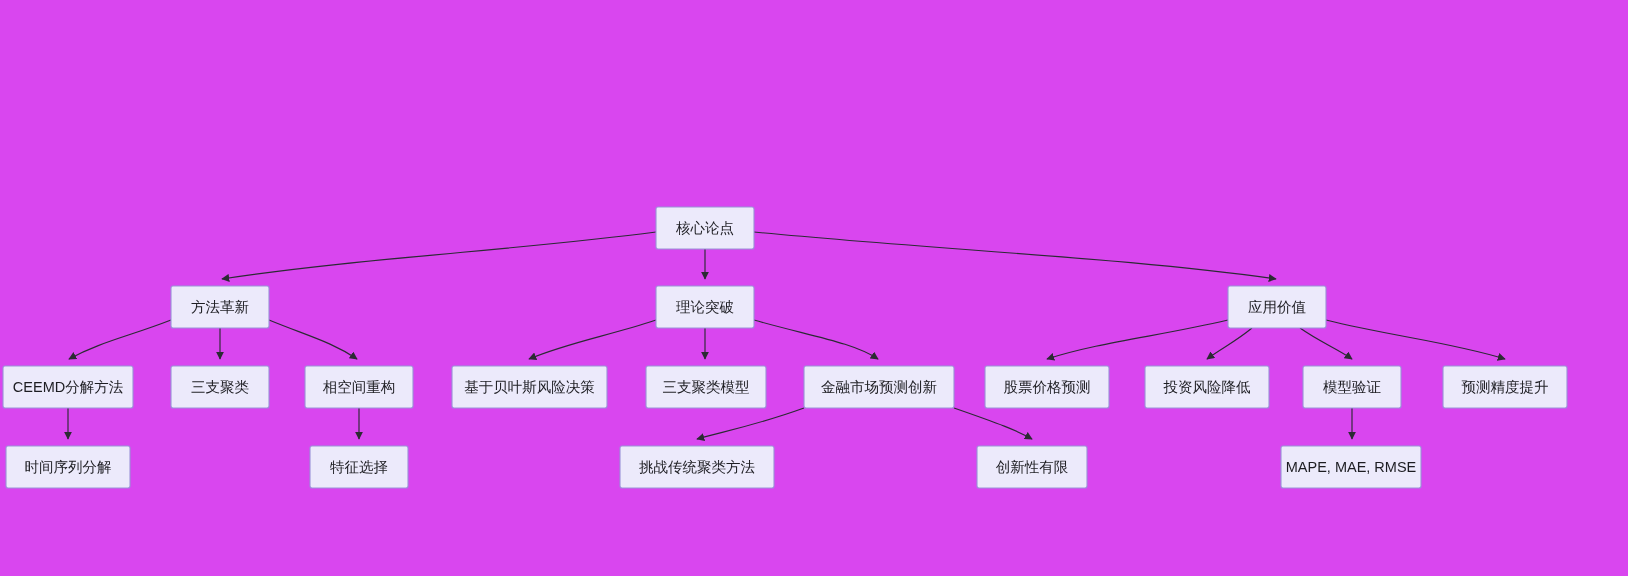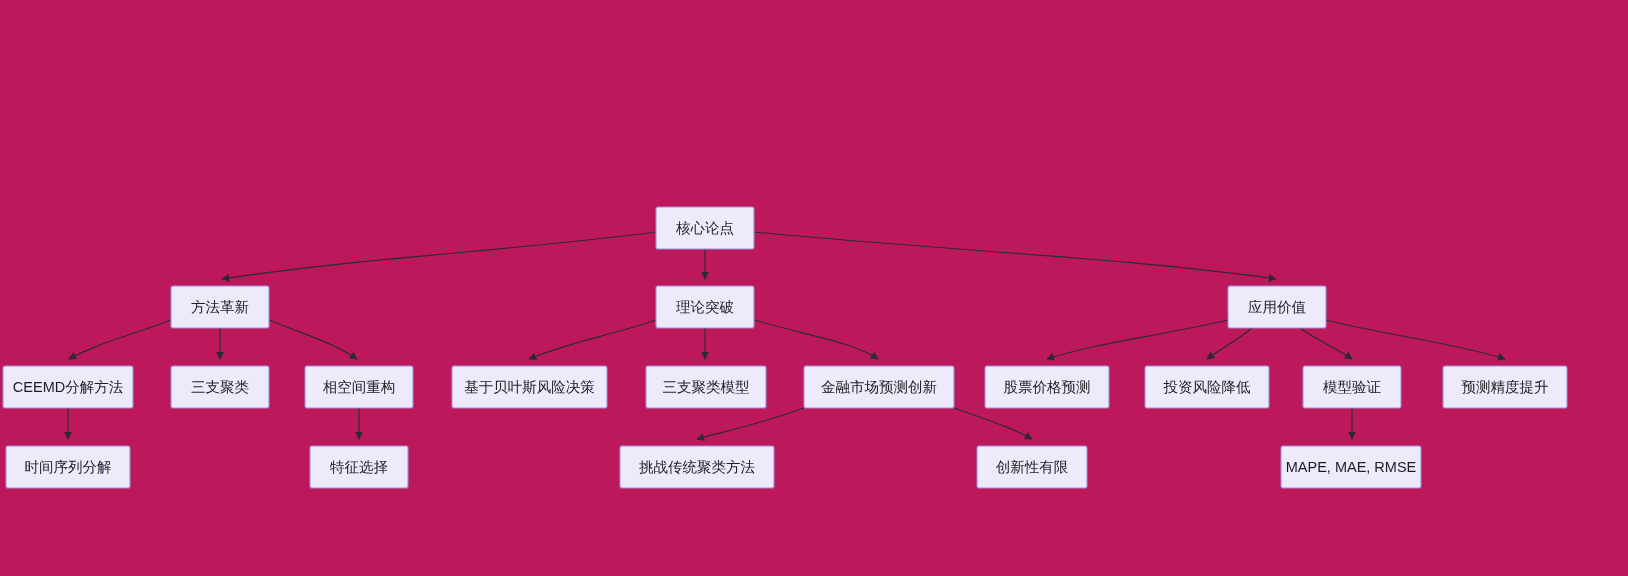--- a/index.html
+++ b/index.html
@@ -10,21 +10,21 @@
   body {
     width: 1628px;
     height: 576px;
     font-family: "Liberation Sans", "DejaVu Sans", sans-serif;
     overflow: hidden;
   }
   #diagram-root {
     position: relative;
     width: 1628px;
     height: 576px;
-    background: #be185d;
+    background: #d946ef;
   }
   svg#flowchart {
     display: block;
     width: 1628px;
     height: 576px;
   }
   .node-rect {
     fill: #ECEAFB;
     stroke: #9A91D8;
     stroke-width: 1.1px;

